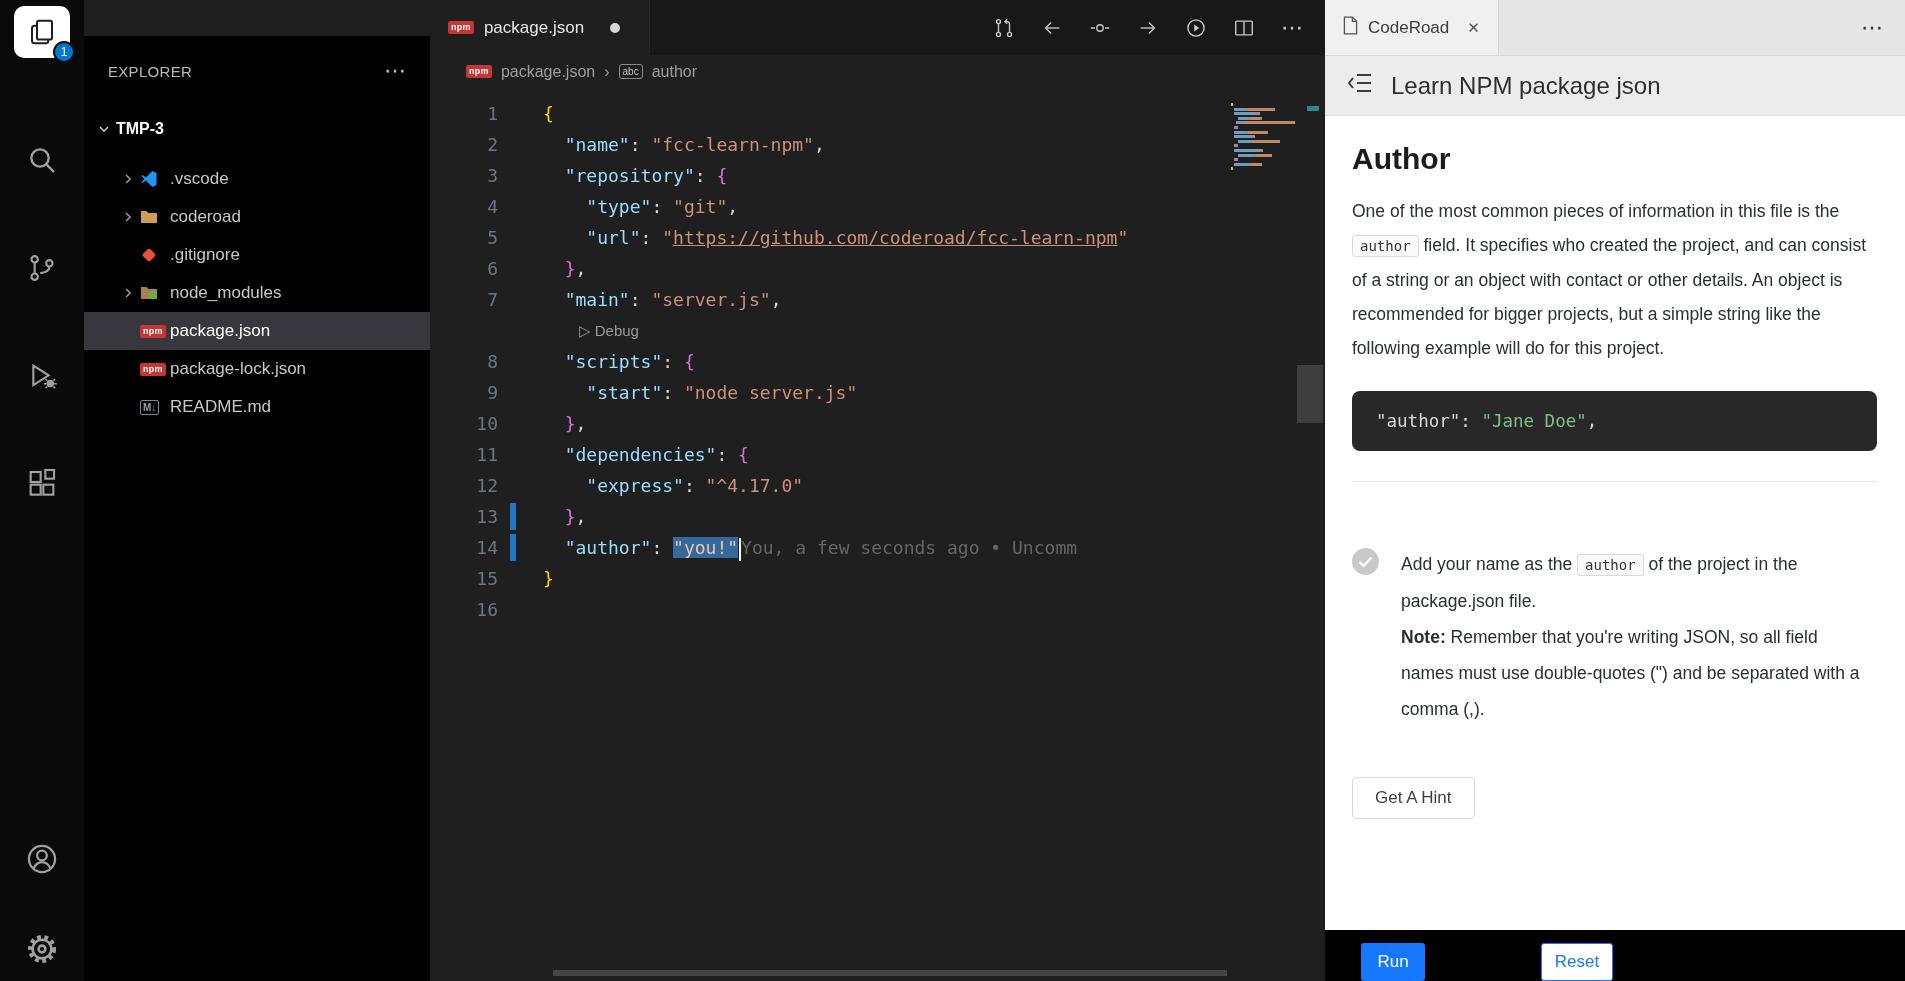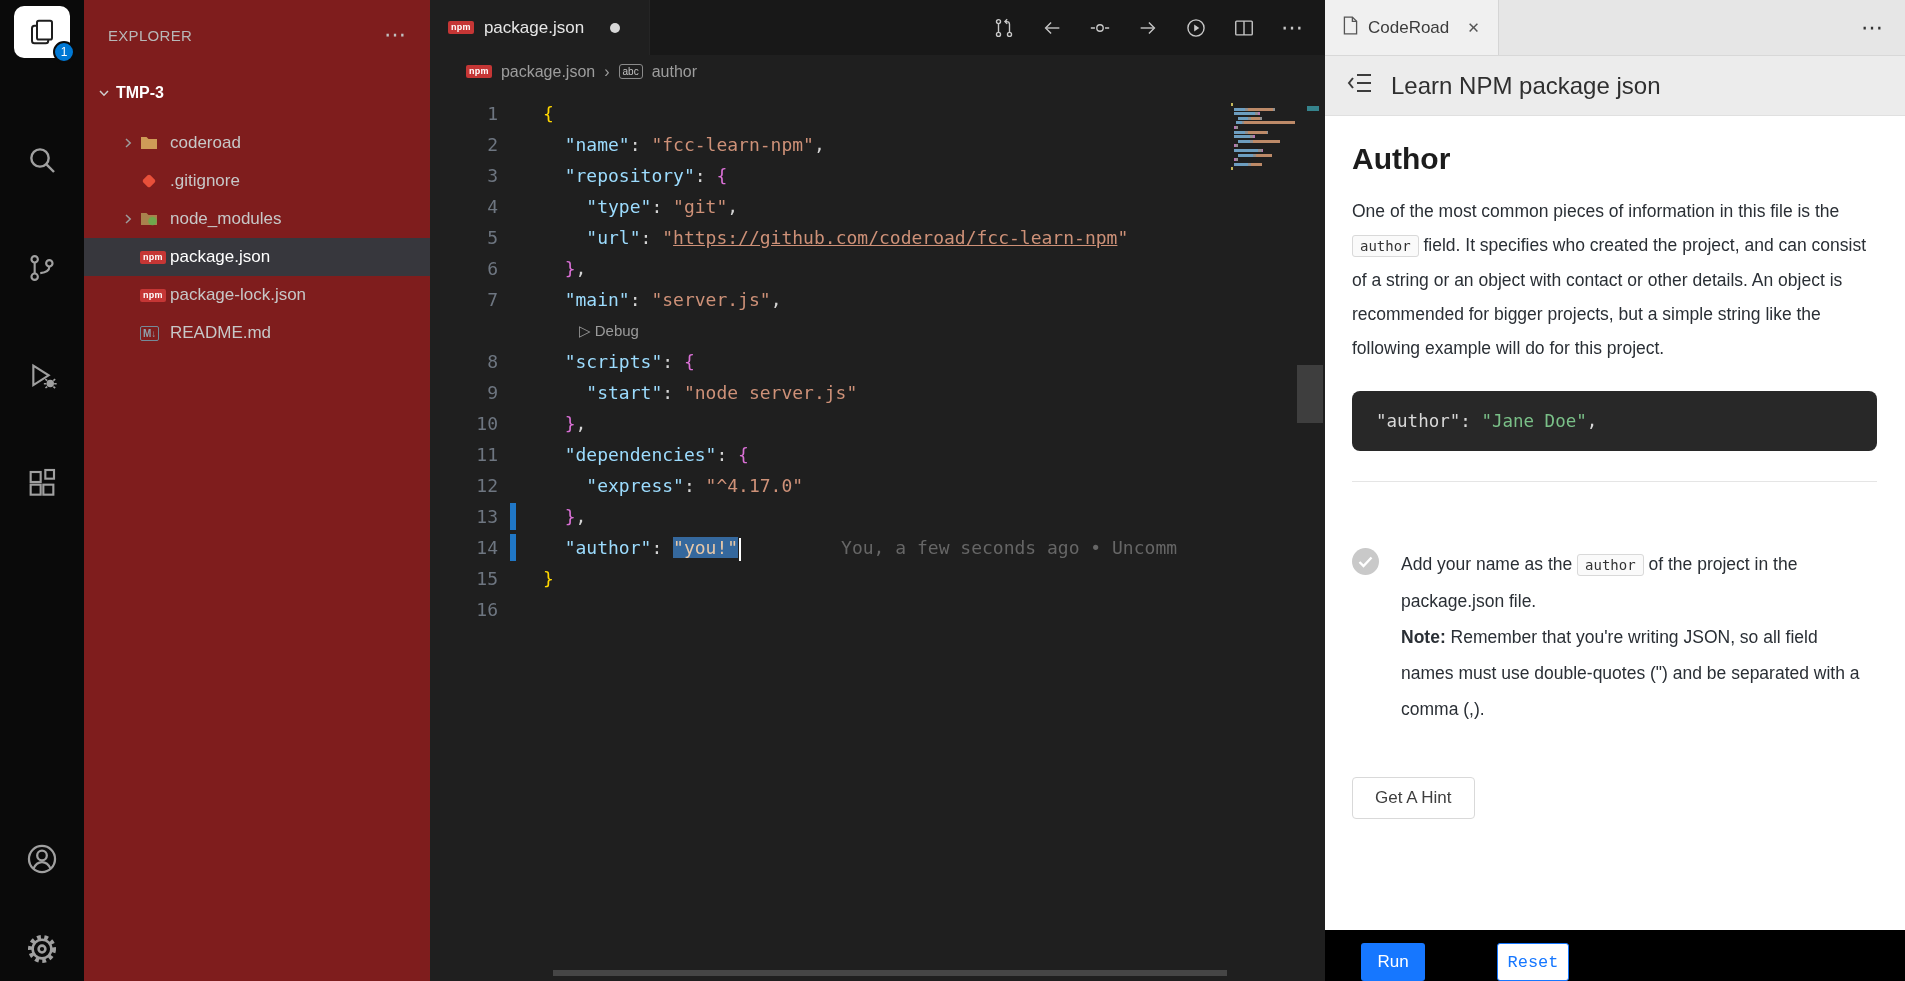--- a/index.html
+++ b/index.html
@@ -8,21 +8,21 @@
 
   
   .activity-bar{width:84px;background:#0a0a0a;display:flex;flex-direction:column;align-items:center;flex-shrink:0;}
   .ab-active-box{width:56px;height:52px;background:#ffffff;border-radius:10px;margin-top:6px;display:flex;align-items:center;justify-content:center;position:relative;}
   .ab-badge{position:absolute;right:-5px;bottom:-5px;width:22px;height:22px;border-radius:50%;background:#0078d4;color:#fff;font-size:12px;display:flex;align-items:center;justify-content:center;border:2px solid #0a0a0a;}
   .ab-icons{display:flex;flex-direction:column;gap:68px;margin-top:82px;align-items:center;}
   .ab-icon{width:40px;height:40px;display:flex;align-items:center;justify-content:center;cursor:pointer;}
   .ab-bottom{margin-top:auto;display:flex;flex-direction:column;gap:50px;margin-bottom:12px;align-items:center;}
 
   
-  .sidebar{width:346px;background:#7f1d1d;color:#c7c7c7;flex-shrink:0;display:flex;flex-direction:column;}
+  .sidebar{width:346px;background:#000000;color:#c7c7c7;flex-shrink:0;display:flex;flex-direction:column;margin-top:36px;}
   .sb-header{height:70px;display:flex;align-items:center;padding:0 24px;}
   .sb-title{font-size:15px;color:#b8b8b8;letter-spacing:.3px;}
   .sb-more{margin-left:auto;font-size:22px;color:#c0c0c0;cursor:pointer;line-height:10px;}
   .sb-oe{height:48px;display:flex;align-items:center;padding:0 8px;font-size:14px;font-weight:700;color:#d2d2d2;}
   .badge-unsaved{background:#5c5c5c;color:#ffffff;font-size:13px;font-weight:400;padding:3px 9px;margin-left:12px;border-radius:2px;}
   .sb-root{height:46px;display:flex;align-items:center;padding:0 8px;font-size:16px;font-weight:700;color:#fff;}
   .chev{width:24px;display:inline-flex;justify-content:center;flex-shrink:0;}
   .chev.down svg{transform:rotate(90deg);}
   .file-tree{padding-top:8px;}
   .file-row{height:38px;display:flex;align-items:center;padding-left:32px;font-size:17px;color:#c7c7c7;cursor:pointer;}
@@ -56,21 +56,21 @@
   .code-content.meta{color:#8b8b8b;font-size:16px;}
   .code-content.codelens{color:#9a9a9a;font-size:15px;font-family:"Liberation Sans","DejaVu Sans",sans-serif;padding-left:81px;text-align:center;}
   .tk-pun{color:#d4d4d4;}
   .tk-key{color:#9cdcfe;}
   .tk-str{color:#ce9178;}
   .tk-link{color:#ce9178;text-decoration:underline;}
   .tk-b1{color:#ffd700;}
   .tk-b2{color:#da70d6;}
   .tk-sel{color:#e8c8a8;background:#35689d;}
   .cursor{display:inline-block;width:2px;height:23px;background:#ffffff;vertical-align:middle;margin-left:1px;}
-  .blame{color:#666666;margin-left:100px;}
+  .blame{color:#666666;}
 
   .minimap{position:absolute;top:103px;right:30px;width:64px;}
   .mm-row{display:flex;height:3px;margin-bottom:1.6px;}
   .mm-row span{height:3px;display:block;}
   .ruler-mark{position:absolute;top:106px;right:6px;width:12px;height:5px;background:#3b9ca8;opacity:.8;}
   .v-thumb{position:absolute;top:365px;right:2px;width:26px;height:58px;background:#4a4a4a;opacity:.75;}
   .h-scrollbar{position:absolute;bottom:5px;left:123px;width:674px;height:6px;background:#454545;}
 
   
   .coderoad{width:580px;flex-shrink:0;background:#ffffff;display:flex;flex-direction:column;}
@@ -87,21 +87,21 @@
   .cb-key{color:#d8d8d8;}
   .cb-pun{color:#d8d8d8;}
   .cb-str{color:#7ac088;}
   .cr-hr{border:none;border-top:1px solid #e5e5e5;margin:30px 0 0;}
   .cr-task{display:flex;gap:22px;margin-top:64px;}
   .task-check{width:27px;height:27px;border-radius:50%;background:#c9c9c9;flex-shrink:0;display:flex;align-items:center;justify-content:center;margin-top:2px;}
   .task-text{font-size:17.5px;line-height:36px;color:#2a2f35;max-width:470px;}
   .hint-btn{margin-top:50px;padding:10px 22px;font-size:17px;border:1px solid #d9d9d9;border-radius:4px;background:#fff;color:#3f3f3f;cursor:pointer;font-family:"Liberation Sans",sans-serif;}
   .cr-footer{height:51px;background:#000;display:flex;align-items:flex-end;padding-left:36px;flex-shrink:0;}
   .run-btn{width:64px;height:38px;background:#1677ff;color:#fff;border:none;border-radius:3px;font-size:17px;cursor:pointer;font-family:"Liberation Sans",sans-serif;}
-  .reset-btn{width:72px;height:38px;background:#fff;color:#1677ff;border:1.5px solid #1677ff;border-radius:3px;font-size:17px;margin-left:72px;cursor:pointer;font-family:Liberation Mono, monospace;}
+  .reset-btn{width:72px;height:38px;background:#fff;color:#1677ff;border:1.5px solid #1677ff;border-radius:3px;font-size:17px;margin-left:116px;cursor:pointer;font-family:Liberation Sans, sans-serif;}
 </style>
 </head>
 <body>
 
 <div id="app">
 
   <aside class="activity-bar">
     <div class="ab-active-box">
       <svg width="30" height="30" viewBox="0 0 24 24" fill="none" stroke="#1e1e1e" stroke-width="1.6">
           <rect x="8" y="3" width="12" height="15" rx="1.5"></rect>
@@ -165,20 +165,33 @@
     </div>
     <div class="sb-root">
       <span class="chev down">
           <svg width="16" height="16" viewBox="0 0 16 16" fill="none" stroke="#cfcfcf" stroke-width="1.5">
             <path d="M6 4l4.2 4L6 12"></path>
           </svg>
         </span>
       <span>TMP-3</span>
     </div>
     <div class="file-tree">
+        <div class="file-row">
+          <span class="chev">
+            <svg width="16" height="16" viewBox="0 0 16 16" fill="none" stroke="#9d9d9d" stroke-width="1.5">
+              <path d="M6 4l4.2 4L6 12"></path>
+            </svg>
+          </span>
+          <span class="ficon">
+            <svg width="18" height="18" viewBox="0 0 18 18">
+              <path fill="#2196f3" d="M12.5 1 5.8 7.4 2.6 5 1.4 5.8l3 3.2-3 3.2 1.2.8 3.2-2.4 6.7 6.4 4-2V3z"></path>
+            </svg>
+          </span>
+          <span class="flabel">.vscode</span>
+        </div>
         <div class="file-row">
           <span class="chev">
             <svg width="16" height="16" viewBox="0 0 16 16" fill="none" stroke="#9d9d9d" stroke-width="1.5">
               <path d="M6 4l4.2 4L6 12"></path>
             </svg>
           </span>
           <span class="ficon">
             <svg width="18" height="16" viewBox="0 0 18 16">
               <path fill="#cf9b57" d="M1 2h5.5l2 2H17v10H1z"></path>
             </svg>

